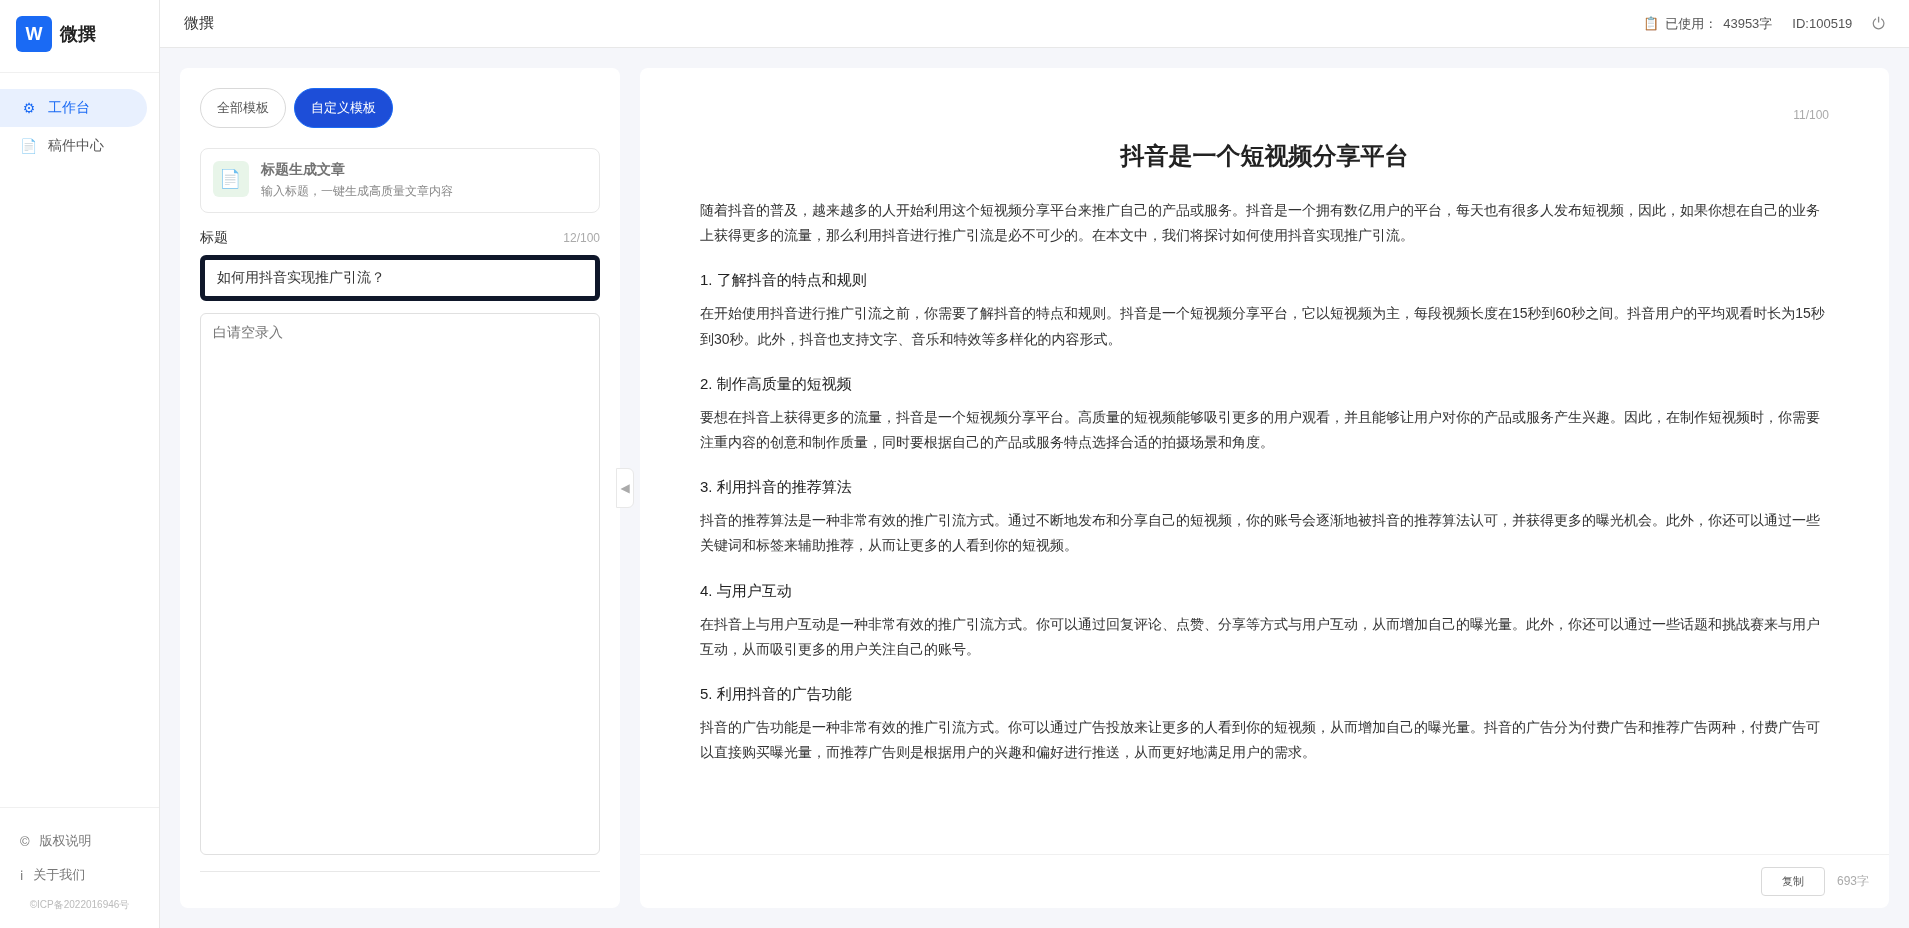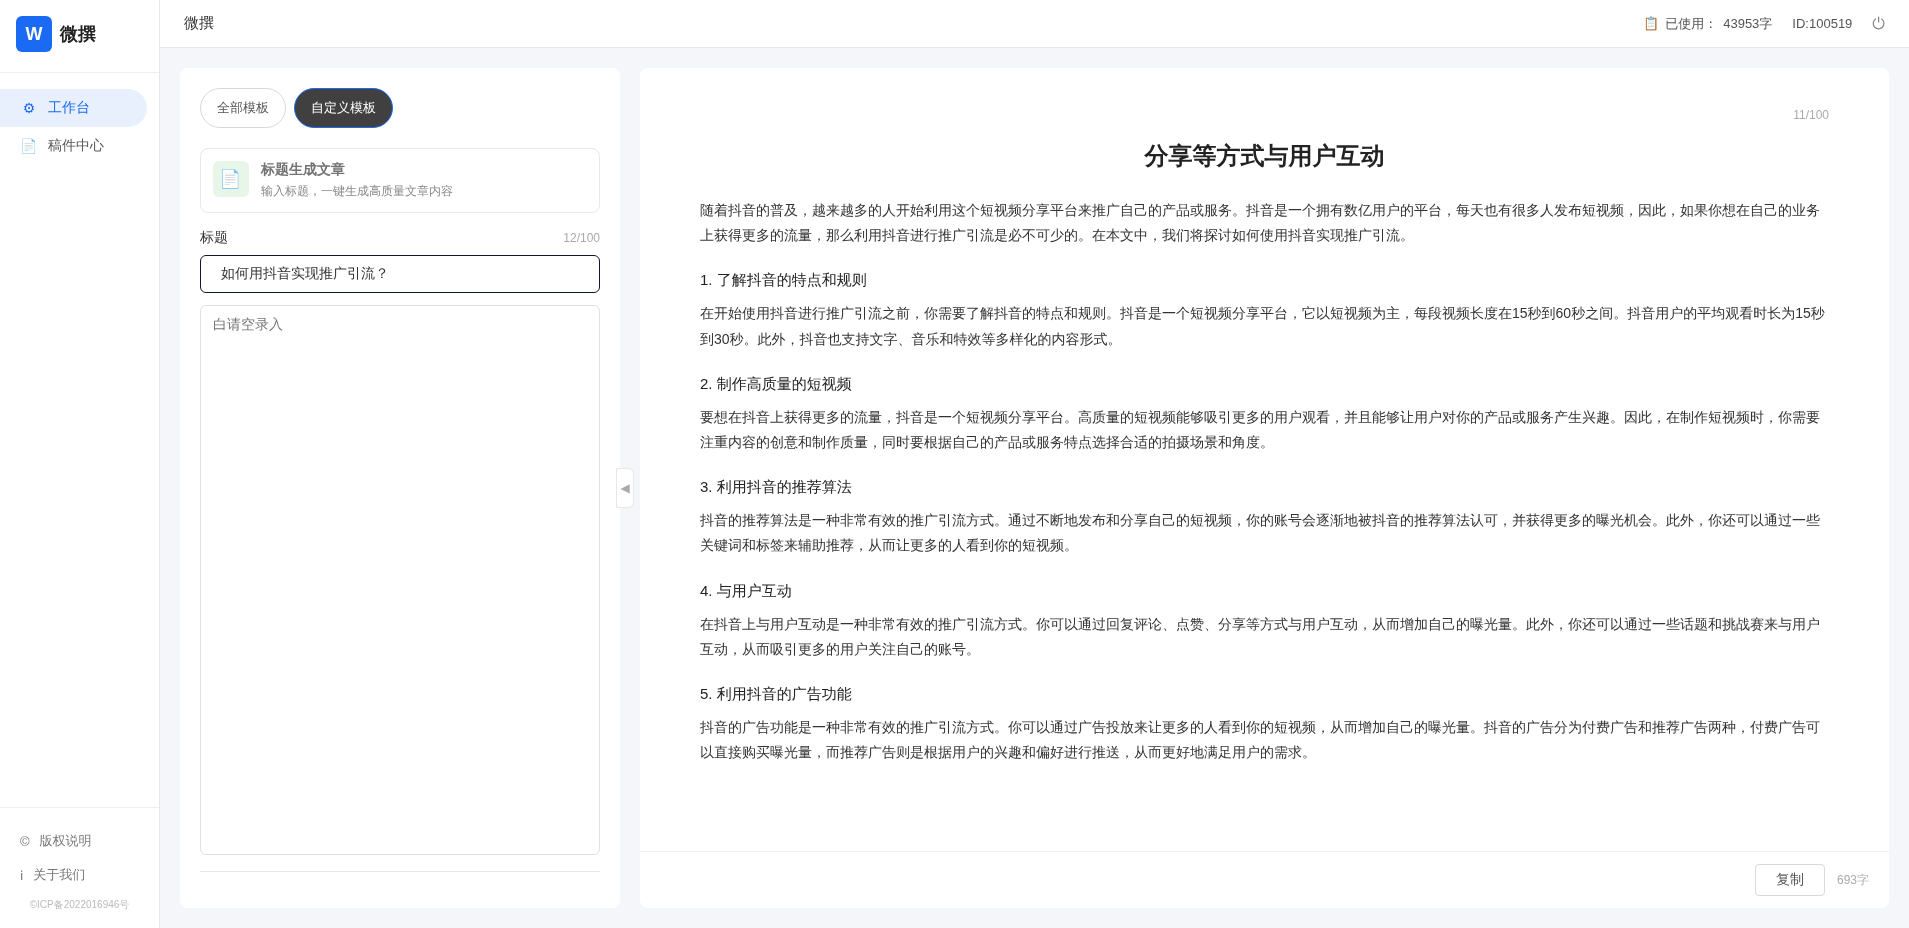--- a/index.html
+++ b/index.html
@@ -102,21 +102,21 @@
     .tab-btn {
       padding: 10px 16px;
       border-radius: 20px;
       border: 1px solid #d9d9d9;
       background: #fff;
       color: #555;
       cursor: pointer;
       font-size: 13px;
     }
     .tab-btn.active {
-      background: #404040;
+      background: #1d4ed8;
       color: #fff;
       border-color: #1a6af4;
     }
 
     
     .template-card {
       display: flex;
       align-items: flex-start;
       gap: 12px;
       padding: 12px;
@@ -139,22 +139,22 @@
 
     
     .form-section { flex: 1; display: flex; flex-direction: column; }
     .form-label {
       font-size: 14px; color: #333; margin-bottom: 8px;
       display: flex; justify-content: space-between; align-items: center;
     }
     .form-label-count { font-size: 12px; color: #aaa; }
     .form-input {
       width: 100%;
-      padding: 10px 20px;
-      border: 1px solid #0f172a;
+      padding: 10px 12px;
+      border: 5px solid #0f172a;
       border-radius: 6px;
       font-size: 14px;
       color: #333;
       outline: none;
       resize: none;
       font-family: inherit;
     }
 
     .form-textarea-wrapper {
       flex: 1;
@@ -249,21 +249,21 @@
       align-items: center;
       gap: 12px;
     }
     .copy-btn {
       padding: 6px 20px;
       border: 1px solid #d9d9d9;
       border-radius: 4px;
       background: #fff;
       color: #555;
       cursor: pointer;
-      font-size: 14px;
+      font-size: 11px;
     }
     .word-count { font-size: 12px; color: #aaa; }
 
     
     .doc-content::-webkit-scrollbar { width: 6px; }
     .doc-content::-webkit-scrollbar-track { background: #f0f0f0; }
     .doc-content::-webkit-scrollbar-thumb { background: #ccc; border-radius: 3px; }
   </style>
 </head>
 <body>
@@ -341,21 +341,21 @@
       </div>
 
       <hr class="form-divider">
 
       <div class="collapse-arrow">◀</div>
     </div>
 
     <div class="right-panel">
       <div class="doc-content">
         <div class="doc-counter">11/100</div>
-        <div class="doc-title">分享等方式与用户互动</div>
+        <div class="doc-title">抖音是一个短视频分享平台</div>
         <div class="doc-body">
           <p>随着抖音的普及，越来越多的人开始利用这个短视频分享平台来推广自己的产品或服务。抖音是一个拥有数亿用户的平台，每天也有很多人发布短视频，因此，如果你想在自己的业务上获得更多的流量，那么利用抖音进行推广引流是必不可少的。在本文中，我们将探讨如何使用抖音实现推广引流。</p>
           <div>
             <h3>1.  了解抖音的特点和规则</h3>
             <p>在开始使用抖音进行推广引流之前，你需要了解抖音的特点和规则。抖音是一个短视频分享平台，它以短视频为主，每段视频长度在15秒到60秒之间。抖音用户的平均观看时长为15秒到30秒。此外，抖音也支持文字、音乐和特效等多样化的内容形式。</p>
           </div>
           <div>
             <h3>2.  制作高质量的短视频</h3>
             <p>要想在抖音上获得更多的流量，抖音是一个短视频分享平台。高质量的短视频能够吸引更多的用户观看，并且能够让用户对你的产品或服务产生兴趣。因此，在制作短视频时，你需要注重内容的创意和制作质量，同时要根据自己的产品或服务特点选择合适的拍摄场景和角度。</p>
           </div>

